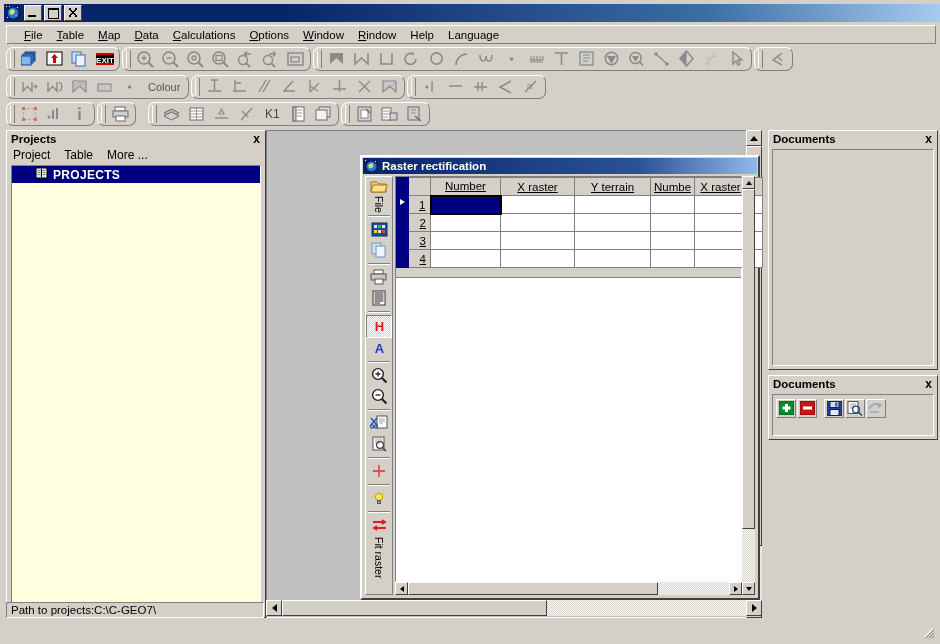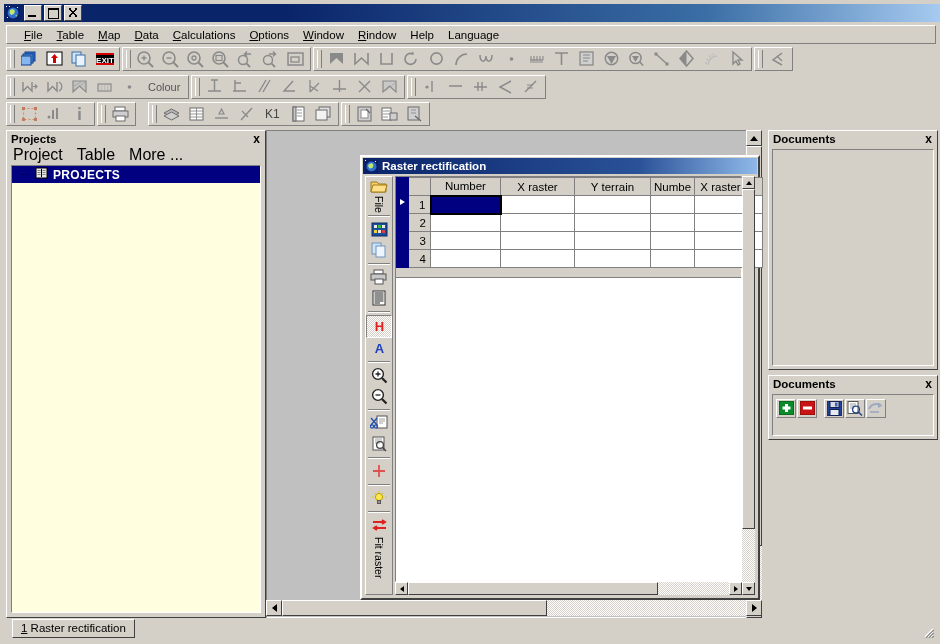--- a/index.html
+++ b/index.html
@@ -43,40 +43,40 @@
     display:flex;align-items:center;padding-left:10px;box-sizing:border-box;
   }
   .menu-item{padding:2px 7px;color:#000;font-size:11.5px;white-space:nowrap;cursor:default;}
   .menu-item u{text-decoration:underline;}
 
   
   .toolrow{position:absolute;left:4px;background:#d4d0c8;display:flex;align-items:center;height:26px;}
   .tbar{display:flex;align-items:center;height:24px;
     border-top:1px solid #fff;border-left:1px solid #fff;
     border-right:1px solid #808080;border-bottom:1px solid #808080;
-    padding:0 2px;box-sizing:border-box;}
+    padding:0 2px;box-sizing:border-box;border-radius:7px;}
   .grip{width:3px;height:18px;margin:0 2px 0 1px;
         border-left:1px solid #fff;border-right:1px solid #808080;}
   .tbtn{width:23px;height:21px;display:flex;align-items:center;justify-content:center;
         background:transparent;border:1px solid transparent;}
   .tbtn svg{display:block;}
   .tlabel{font-size:11px;color:#555;padding:0 6px;}
 
   
   .panel{position:absolute;background:#d4d0c8;box-sizing:border-box;
     border-top:1px solid #fff;border-left:1px solid #fff;
     border-right:1px solid #404040;border-bottom:1px solid #404040;}
   .panel-head{height:15px;display:flex;align-items:center;justify-content:space-between;
     padding:0 3px 0 4px;font-weight:bold;font-size:11.5px;color:#000;background:#d4d0c8;}
   .panel-x{font-size:12px;font-weight:bold;line-height:10px;cursor:default;padding-right:2px;}
 
   
   #projects{left:4px;top:128px;width:260px;height:488px;}
   .proj-menu{height:17px;display:flex;align-items:center;padding-left:6px;gap:14px;
-    background:#d4d0c8;font-size:16px;}
+    background:#d4d0c8;font-size:12px;}
   .proj-tree{position:absolute;left:4px;top:34px;right:4px;bottom:4px;background:#ffffe0;
     border-top:1px solid #808080;border-left:1px solid #808080;
     border-right:1px solid #fff;border-bottom:1px solid #fff;overflow:hidden;}
   .tree-row{display:flex;align-items:center;height:17px;background:#000080;color:#fff;
     font-weight:bold;font-size:12px;padding-left:10px;gap:5px;letter-spacing:.3px;}
   .tree-dash{width:8px;height:1px;border-top:1px dotted #000;}
 
   
   .pathfield{position:absolute;left:4px;top:600px;width:258px;height:16px;
     background:#d4d0c8;box-sizing:border-box;
@@ -642,20 +642,23 @@
             <rect x="1" y="1" width="11" height="10" fill="#e8e8e8" stroke="#000"></rect>
             <path d="M6.5 2 V10" stroke="#000"></path>
               <path d="M2.5 3.5 H5.5 M2.5 5.5 H5.5 M2.5 7.5 H5.5 M7.5 3.5 H10.5 M7.5 5.5 H10.5 M7.5 7.5 H10.5" stroke="#555" stroke-width=".7"></path>
           </svg>
         </span>
         <span>PROJECTS</span>
       </div>
     </div>
   </div>
 
+  <div class="pathfield">
+    <span>Path to projects:C:\C-GEO7\</span>
+  </div>
 
   <div id="mdi"></div>
 
   <div id="mdi-vsb" class="vsb" style="right:auto;left:744px;top:128px;bottom:auto;height:488px;">
     <div class="sb-btn" style="position:absolute;left:0;top:0;width:16px;height:16px;">
         <i class="arrU"></i>
       </div>
     <div class="sb-thumb" style="position:absolute;left:0;top:16px;width:16px;height:400px;"></div>
     <div class="sb-btn" style="position:absolute;left:0;bottom:0;width:16px;height:16px;">
         <i class="arrD"></i>
@@ -788,21 +791,21 @@
       <div class="vbtn">
         <svg width="17" height="14" viewBox="0 0 17 14">
             <path d="M2 4 H13 M11 2 L14 4 L11 6" fill="none" stroke="#e02020" stroke-width="2"></path>
             <path d="M15 10 H4 M6 8 L3 10 L6 12" fill="none" stroke="#e02020" stroke-width="2"></path>
           </svg>
       </div>
       <div class="vtext">Fit raster</div>
     </div>
 
     <div class="gridwrap">
-      <table class="grid" style="width:100%;">
+      <table class="grid" style="width:100%;text-decoration:underline;">
         <colgroup>
           <col style="width:12px">
             <col style="width:22px">
             <col style="width:70px">
             <col style="width:74px">
             <col style="width:76px">
             <col style="width:44px">
             <col style="width:52px">
             <col style="width:16px">
         </colgroup>
@@ -935,25 +938,20 @@
           <svg width="16" height="14" viewBox="0 0 16 14">
               <path d="M1 8 C3 3, 8 2, 12 4" fill="none" stroke="#9aa8c0" stroke-width="2"></path>
               <path d="M10 1.5 L14.5 4.5 L10 7 Z" fill="#9aa8c0"></path>
               <path d="M2 11 H11" stroke="#9aa8c0" stroke-width="1.6"></path>
             </svg>
         </span>
       </div>
     </div>
   </div>
 
-  <div class="taskbar">
-    <div class="taskbtn">
-      <span><u>1</u><span> Raster rectification</span></span>
-    </div>
-  </div>
 
   <div class="resizer">
     <svg width="14" height="14" viewBox="0 0 14 14">
       <path d="M12 4 L4 12 M12 7 L7 12 M12 10 L10 12" stroke="#fff" stroke-width="1.6"></path>
       <path d="M12.8 4.8 L4.8 12.8 M12.8 7.8 L7.8 12.8 M12.8 10.8 L10.8 12.8" stroke="#808080" stroke-width="1.2"></path>
     </svg>
   </div>
 
 </div>
 

